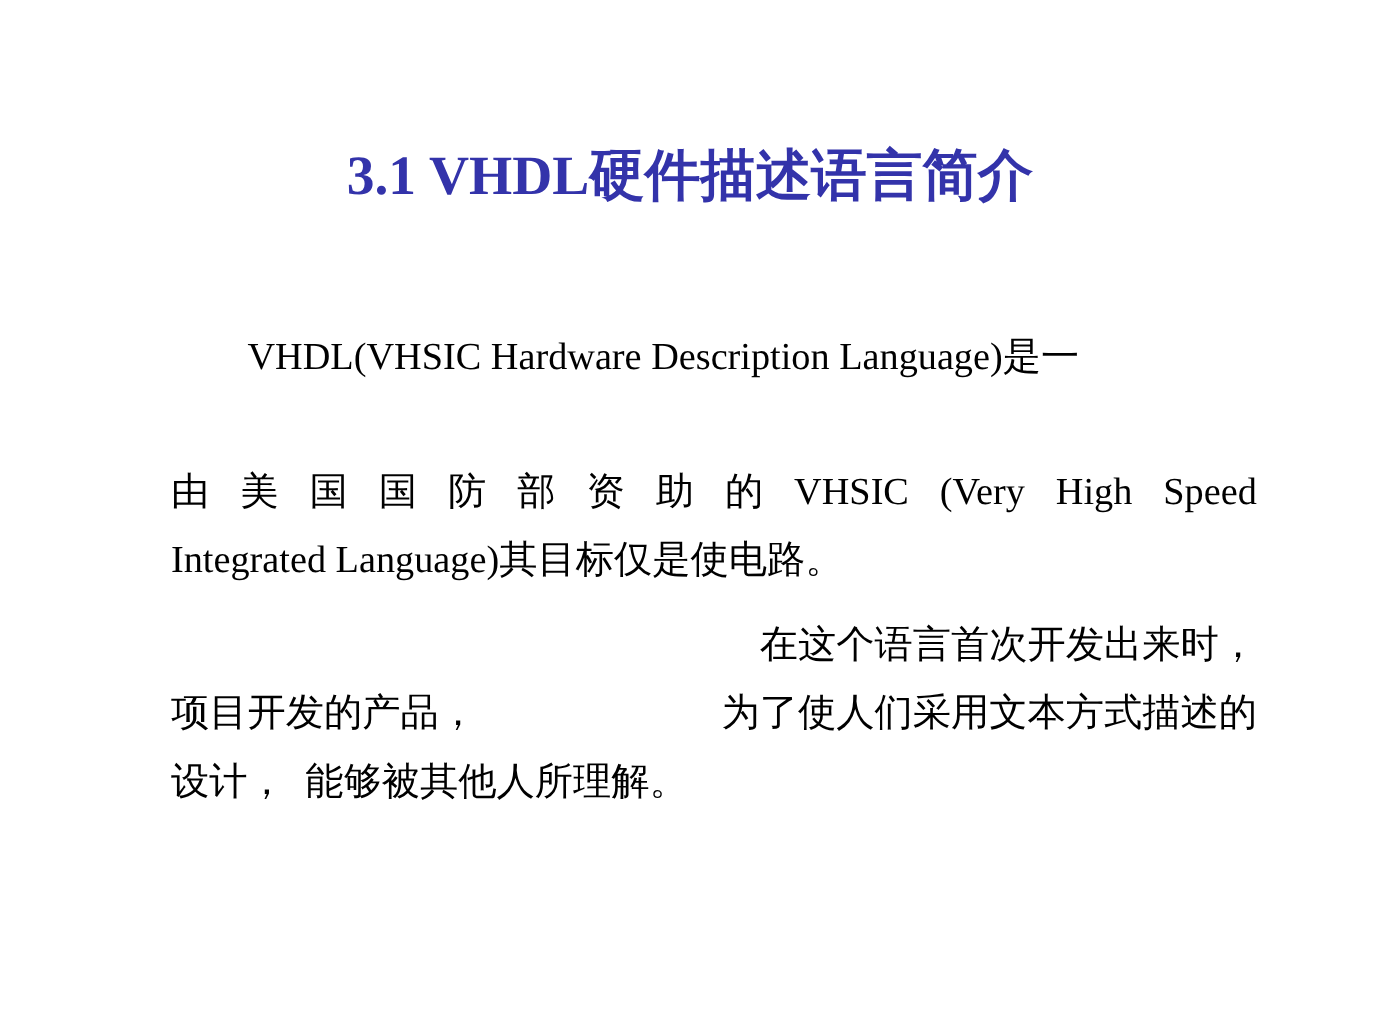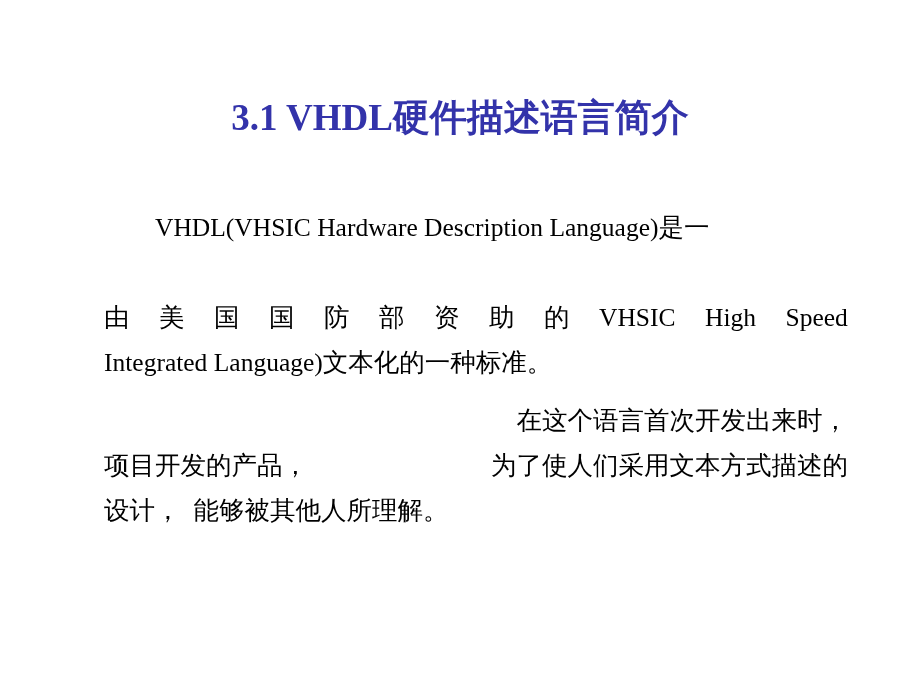--- a/index.html
+++ b/index.html
@@ -39,21 +39,21 @@
   #body-block {
     position: absolute;
     left: 104px;
     top: 205px;
     width: 744px;
     color: #000000;
     font-size: 25.5px;
   }
 
   .para {
-    margin: 0;
+    margin: 10px;
     padding: 0;
   }
   .para.p2 {
     margin-top: 13px;
   }
 
   
   .tline {
     display: block;
     height: 45px;
@@ -113,26 +113,27 @@
         <span class="cn">由</span>
         <span class="cn">美</span>
         <span class="cn">国</span>
         <span class="cn">国</span>
         <span class="cn">防</span>
         <span class="cn">部</span>
         <span class="cn">资</span>
         <span class="cn">助</span>
         <span class="cn">的</span>
         <span class="en">VHSIC</span>
+        <span class="en">(Very</span>
         <span class="en">High</span>
         <span class="en">Speed</span>
       </div>
 
       <div class="tline">
-        <span class="en">Integrated Language)</span><span class="cn">文本化的一种标准。</span>
+        <span class="en">Integrated Language)</span><span class="cn">其目标仅是使电路。</span>
       </div>
 
     </div>
 
     <div class="para p2">
 
       <div class="tline just">
         <span class="indent"></span>
         <span class="cn">在这个语言首次开发出来时，</span>
       </div>

